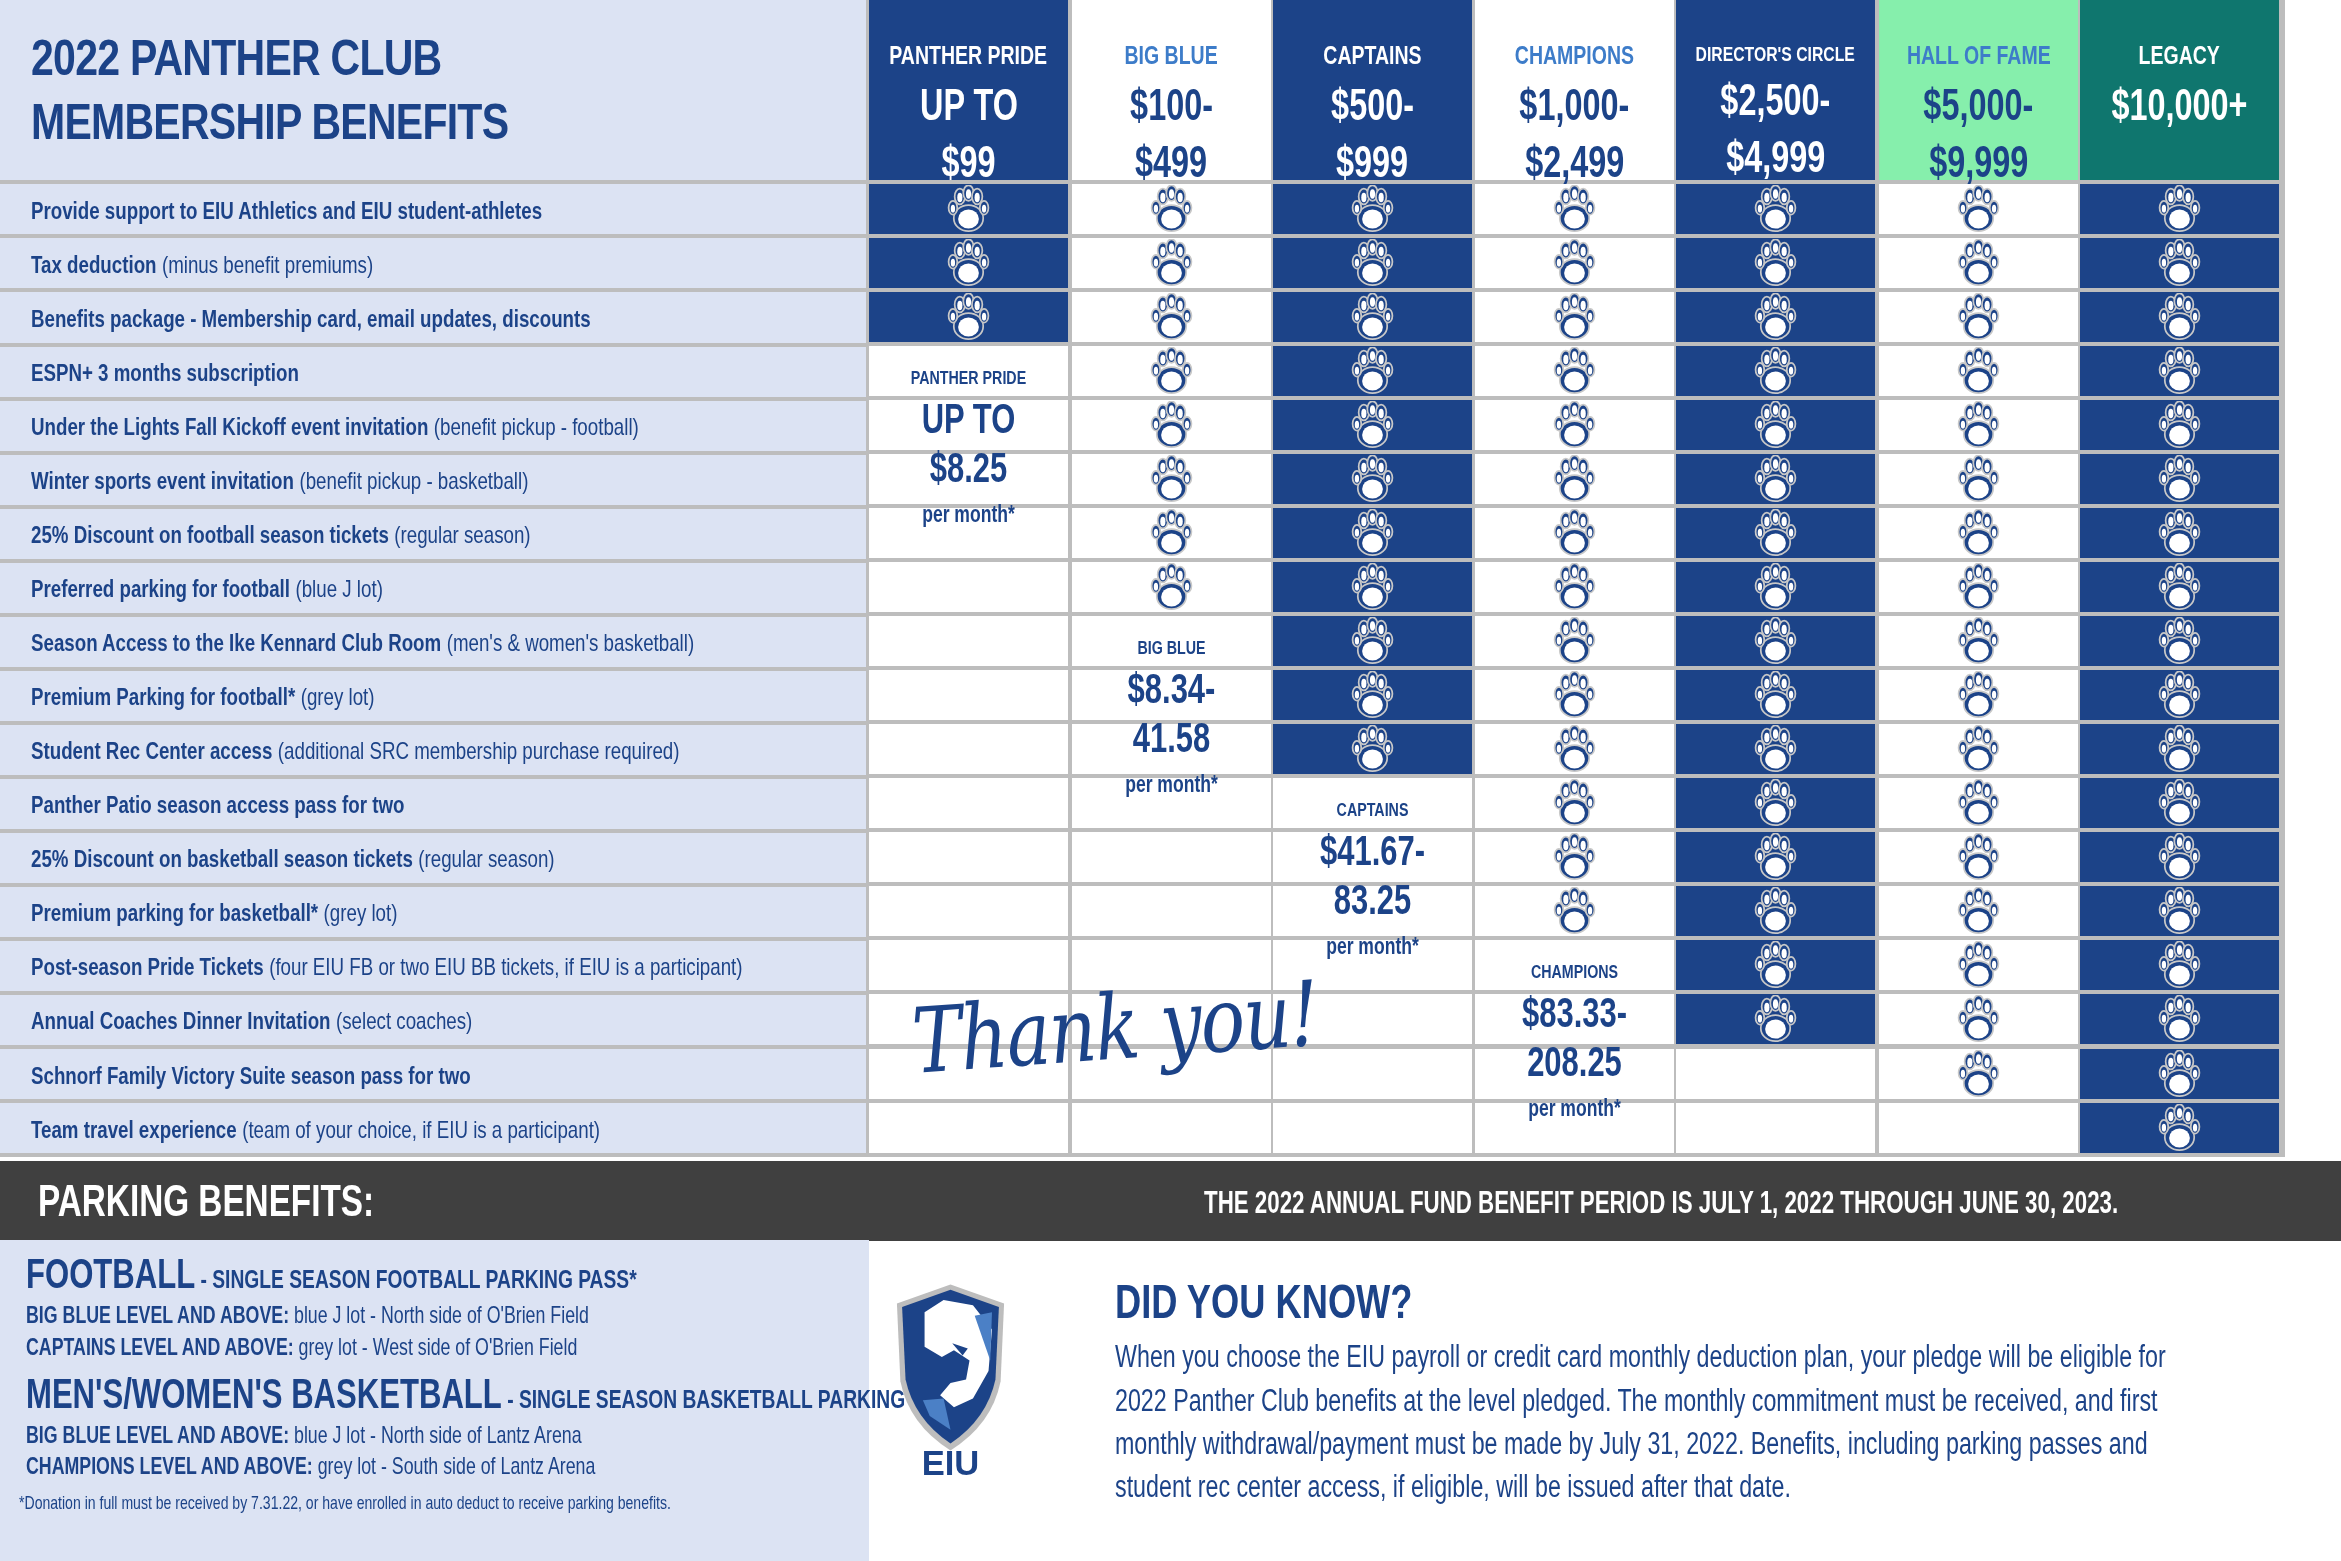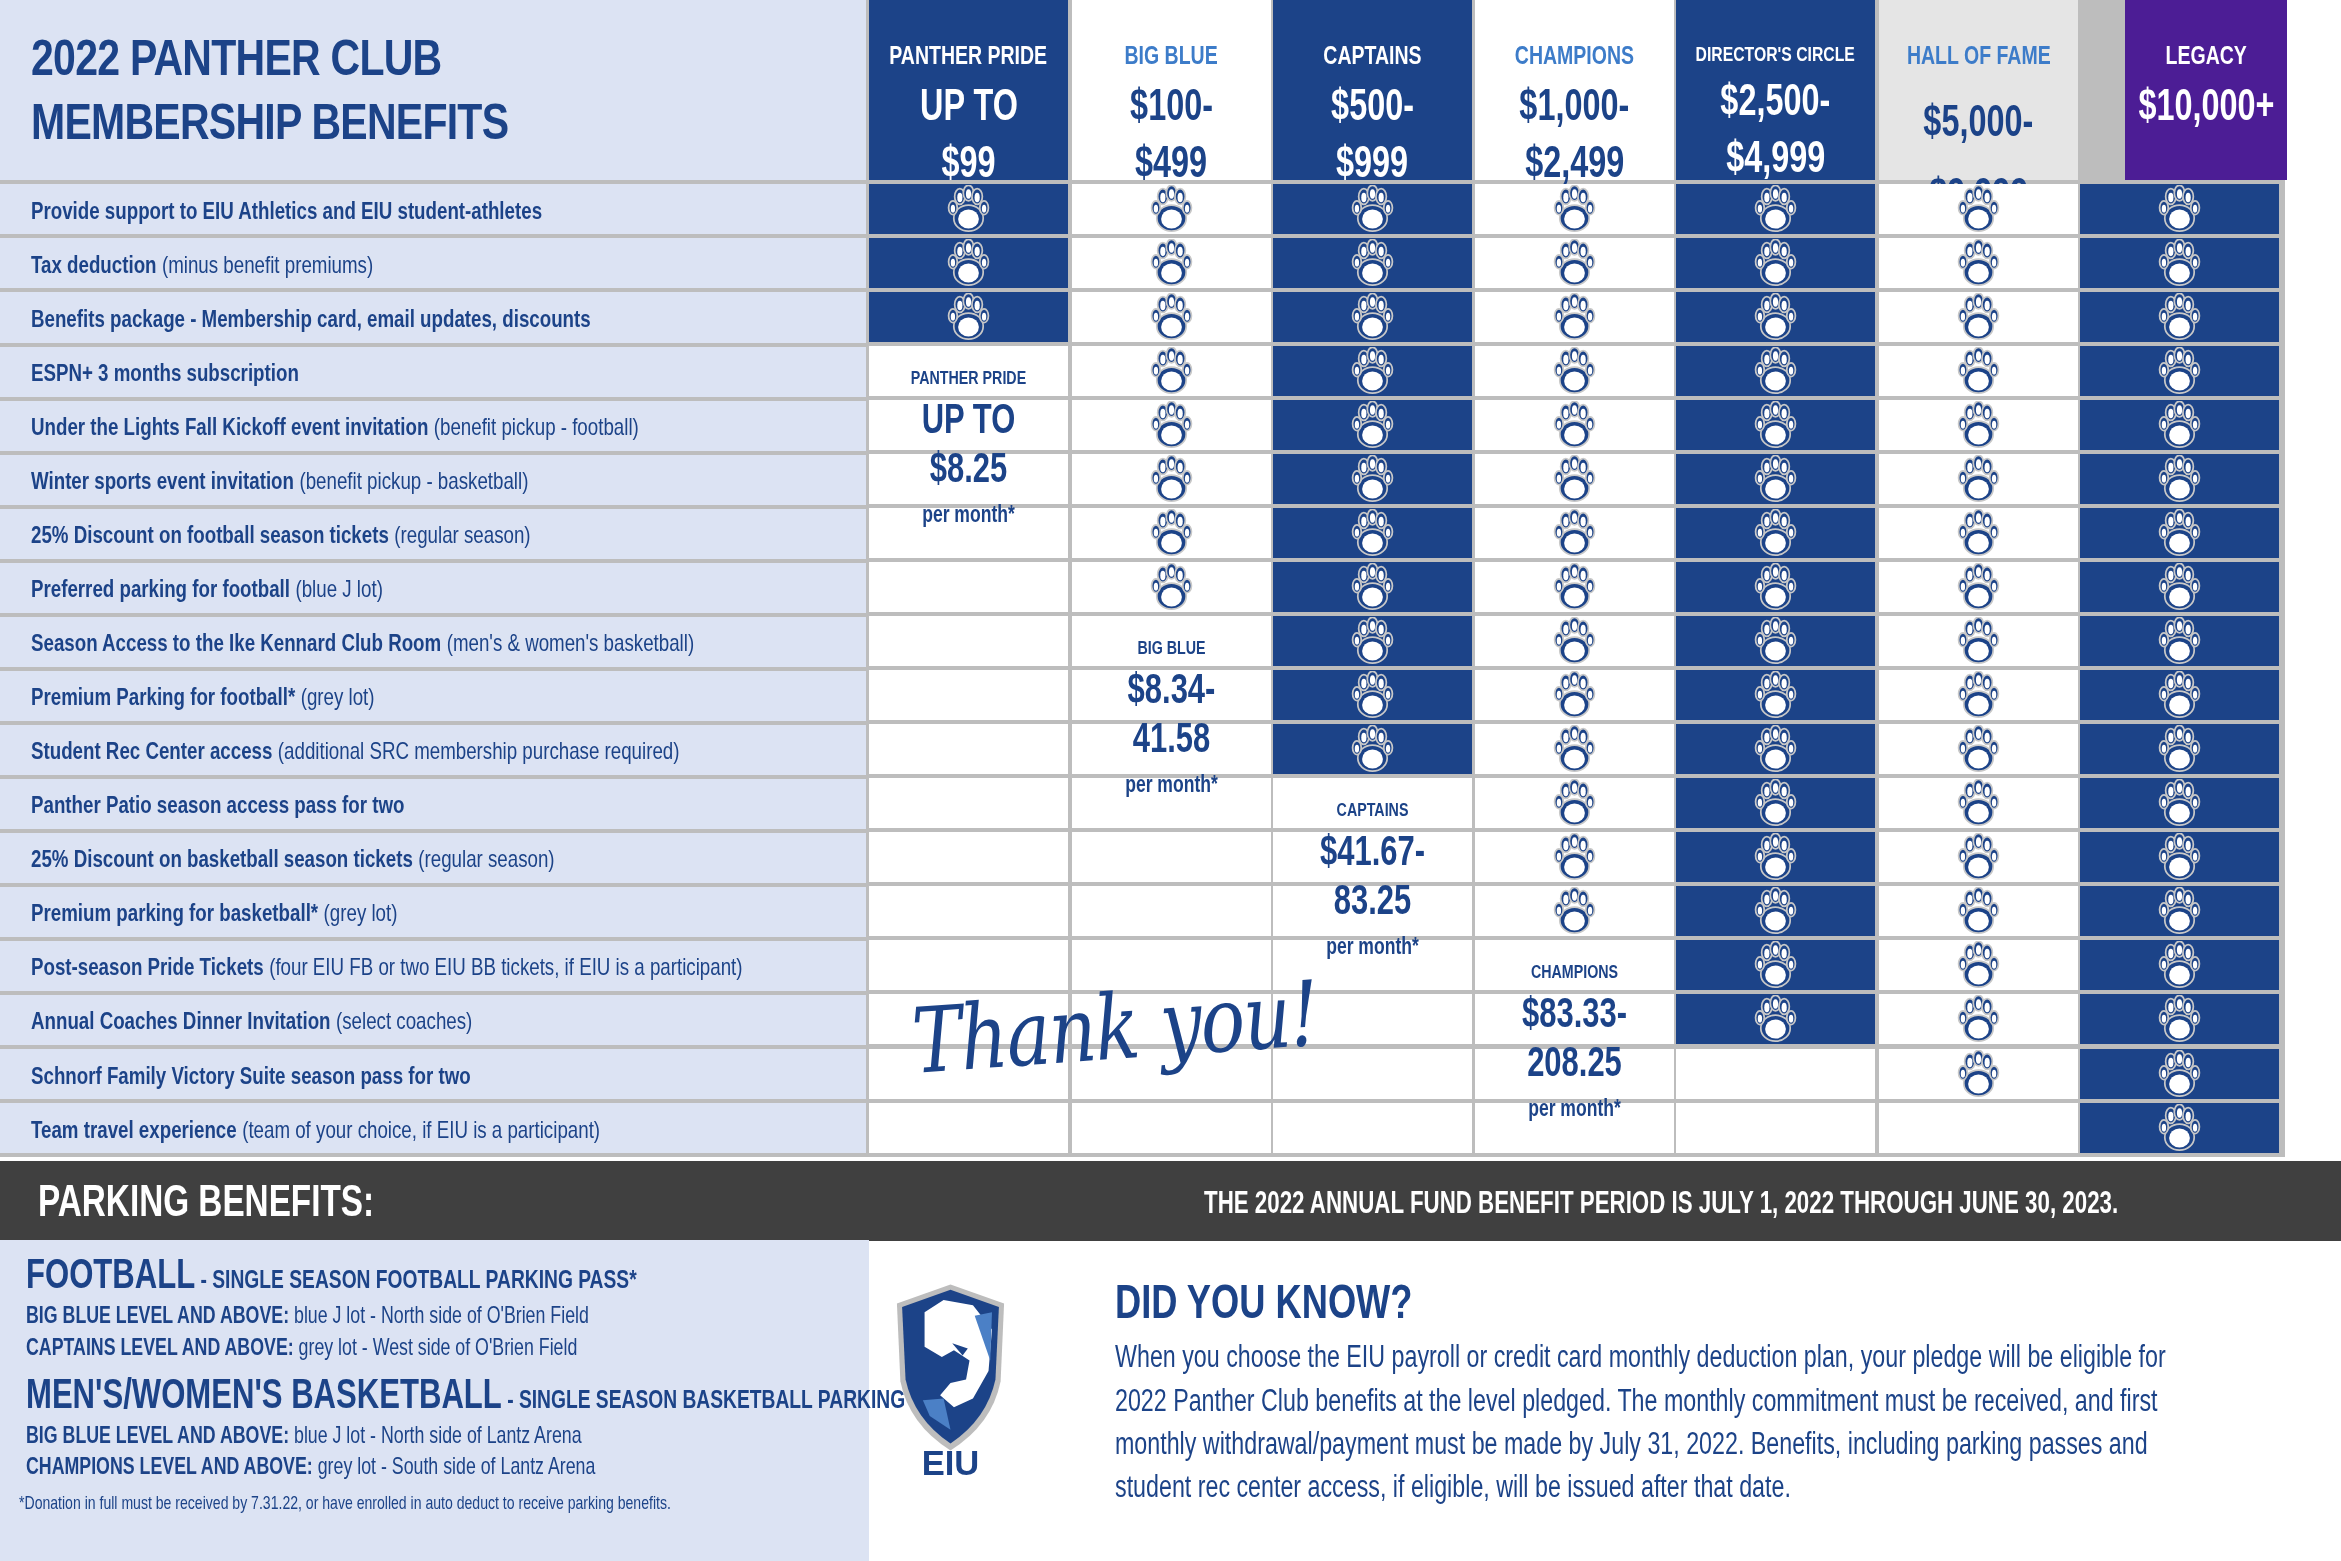--- a/index.html
+++ b/index.html
@@ -174,26 +174,26 @@
     <div class="hdr white" style="left: 1475px; width: 199px; background: rgb(255, 255, 255);">
       <div class="name">CHAMPIONS</div>
       <div class="price">$1,000-</div>
       <div class="price">$2,499</div>
     </div>
     <div class="hdr blue" style="left: 1676px; width: 199px; background: rgb(28, 67, 136);">
       <div class="name" style="font-size: 21px; margin-top: 42px;">DIRECTOR'S CIRCLE</div>
       <div class="price">$2,500-</div>
       <div class="price">$4,999</div>
     </div>
-    <div class="hdr white" style="left: 1879px; width: 199px; background: #e5e5e5; gap: 16px;">
+    <div class="hdr white" style="left: 1879px; width: 199px; background: #86efac;">
       <div class="name">HALL OF FAME</div>
       <div class="price">$5,000-</div>
       <div class="price">$9,999</div>
     </div>
-    <div class="hdr blue" style="left: 2080px; width: 162px; background: #4c1d95; margin-left: 45px;">
+    <div class="hdr blue" style="left: 2080px; width: 199px; background: #0f766e;">
       <div class="name" style="margin-top: 40px;">LEGACY</div>
       <div class="price">$10,000+</div>
       <div class="price"></div>
     </div>
     <div class="cell blue" style="left: 869px; width: 199px; top: 184px; height: 50px;">
     <svg class="paw" viewBox="0 0 52 56">
       <g stroke="#c8c8c8" stroke-width="2">
         <ellipse cx="26" cy="38" rx="17" ry="15" fill="#1c4388"></ellipse>
         <ellipse cx="16" cy="13" rx="6" ry="9" fill="#1c4388"></ellipse>
         <ellipse cx="26" cy="9" rx="6" ry="9" fill="#1c4388"></ellipse>

